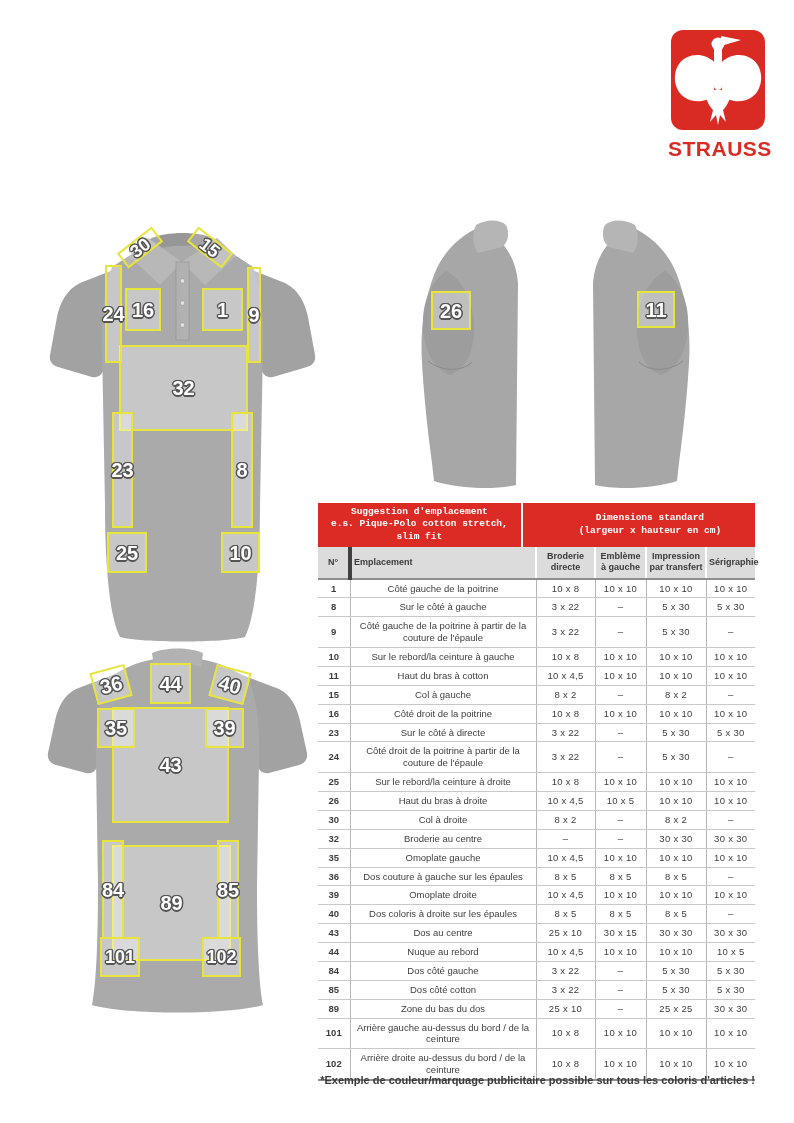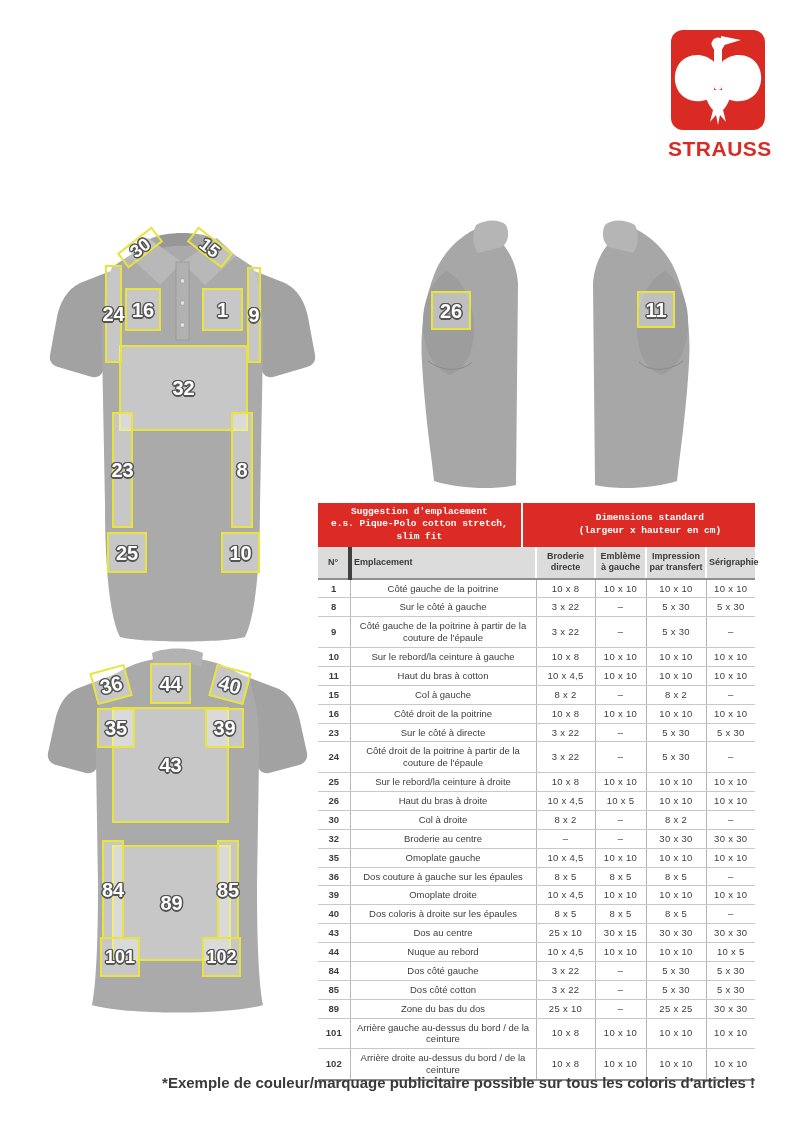--- a/index.html
+++ b/index.html
@@ -101,21 +101,21 @@
     vertical-align:middle; line-height:1.25; background:#fff;
   }
   td.c-no{text-align:center; font-weight:bold; border-right:1px solid #b9b9b9;}
   td.c-emp{text-align:center; padding-left:7px;}
   td.c-dim{text-align:center; border-left:1px solid #b5b5b5; font-size:10px; color:#333; letter-spacing:0.3px;}
   table.grid tr:last-child td{border-bottom:2px solid #8f8f8f;}
 
   
   .footer{
     position:absolute; right:39px; top:1072px; text-align:right;
-    font-size:15px; font-weight:bold; color:#3a3a3a; line-height:1.5;
+    font-size:11px; font-weight:bold; color:#3a3a3a; line-height:1.5;
   }
 </style>
 </head>
 <body>
 
 <div class="page">
 
 
   <div class="logo">
     <div class="logo-box">

